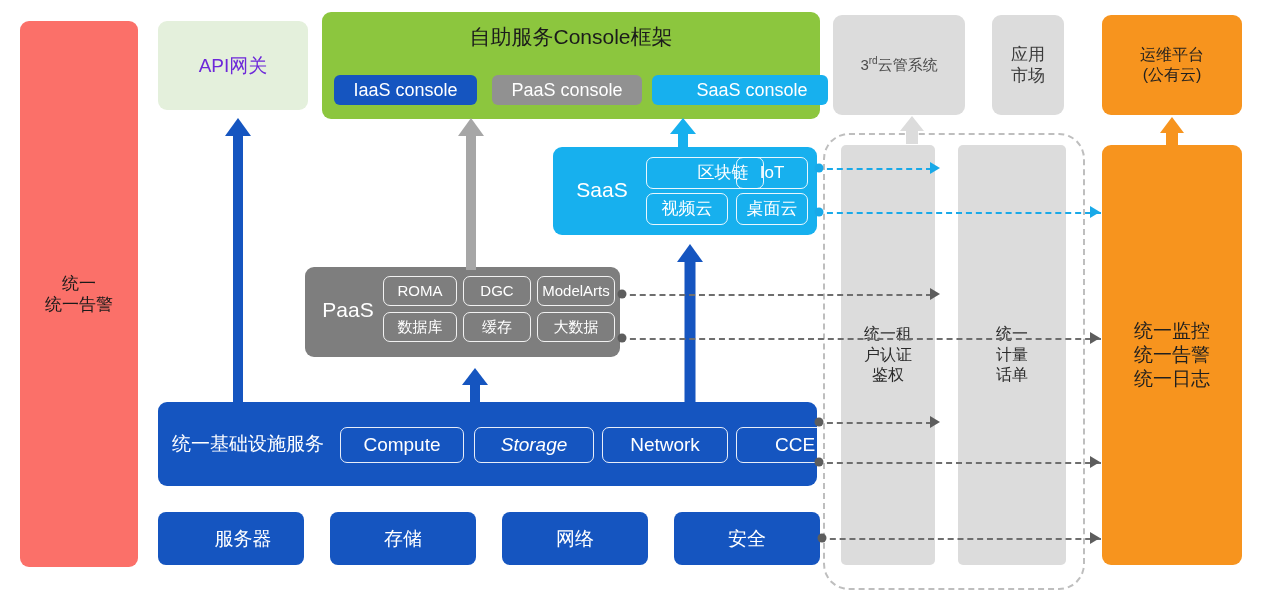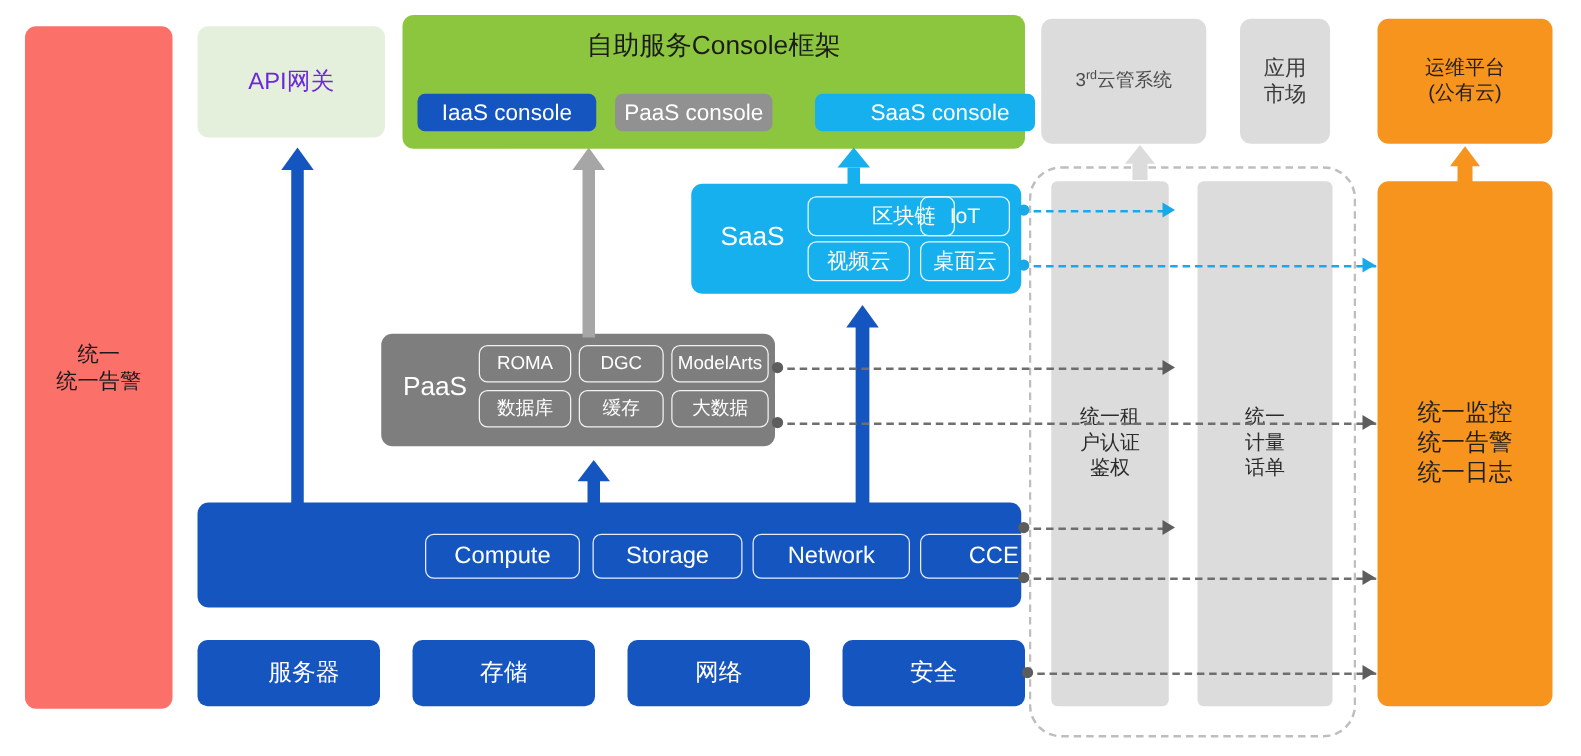--- a/index.html
+++ b/index.html
@@ -18,21 +18,21 @@
          border-radius:9px;color:#6d28d9;font-size:19px;}
 
   
   .console-frame{left:322px;top:12px;width:498px;height:107px;background:#8CC63E;
        border-radius:9px;display:block;}
   .console-title{position:absolute;left:0;top:12px;width:498px;text-align:center;
        font-size:21px;color:#1b1b1b;}
   .cbadge{position:absolute;top:63px;height:30px;border-radius:6px;
        display:flex;align-items:center;justify-content:center;font-size:18px;color:#fff;}
   .cb-iaas{left:12px;width:143px;background:#1555C0;}
-  .cb-paas{left:170px;width:126px;background:#919191;}
+  .cb-paas{left:170px;width:150px;background:#919191;}
   .cb-saas{left:330px;width:152px;background:#17B0EE;padding-left:24px;}
 
   
   .thirdcloud{left:833px;top:15px;width:132px;height:100px;background:#DCDCDC;
        border-radius:9px;color:#4b4b4b;font-size:15px;}
   .appmkt{left:992px;top:15px;width:72px;height:100px;background:#DCDCDC;
        border-radius:9px;color:#3b3b3b;font-size:17px;}
   .ops-top{left:1102px;top:15px;width:140px;height:100px;background:#F7941E;
        border-radius:9px;color:#1f1f1f;font-size:16px;}
   .ops-side{left:1102px;top:145px;width:140px;height:420px;background:#F7941E;
@@ -63,21 +63,21 @@
   .p4{left:78px;top:45px;width:72px;}
   .p5{left:158px;top:45px;width:66px;}
   .p6{left:232px;top:45px;width:76px;}
 
   
   .infra{left:158px;top:402px;width:659px;height:84px;background:#1555C0;
          border-radius:9px;display:block;}
   .infra-label{position:absolute;left:14px;top:30px;font-size:19px;color:#fff;}
   .infra .chip{height:34px;font-size:19px;top:25px;}
   .i1{left:182px;width:122px;}
-  .i2{left:316px;width:118px;}
+  .i2{left:316px;width:118px;font-style:italic;}
   .i3{left:444px;width:124px;}
   .i4{left:578px;width:116px;}
 
   
   .res{background:#1555C0;border-radius:8px;color:#fff;font-size:19px;
        top:512px;height:53px;}
   .r1{left:158px;width:146px;padding-left:24px;}
   .r2{left:330px;width:146px;}
   .r3{left:502px;width:146px;}
   .r4{left:674px;width:146px;}
@@ -168,20 +168,21 @@
     <div class="paas-label">PaaS</div>
     <div class="chip p1">ROMA</div>
     <div class="chip p2">DGC</div>
     <div class="chip p3">ModelArts</div>
     <div class="chip p4">数据库</div>
     <div class="chip p5">缓存</div>
     <div class="chip p6">大数据</div>
   </div>
 
   <div class="box infra">
+    <div class="infra-label">统一基础设施服务</div>
     <div class="chip i1">Compute</div>
     <div class="chip i2">Storage</div>
     <div class="chip i3">Network</div>
     <div class="chip i4">CCE</div>
   </div>
 
   <div class="box res r1">服务器</div>
   <div class="box res r2">存储</div>
   <div class="box res r3">网络</div>
   <div class="box res r4">安全</div>

